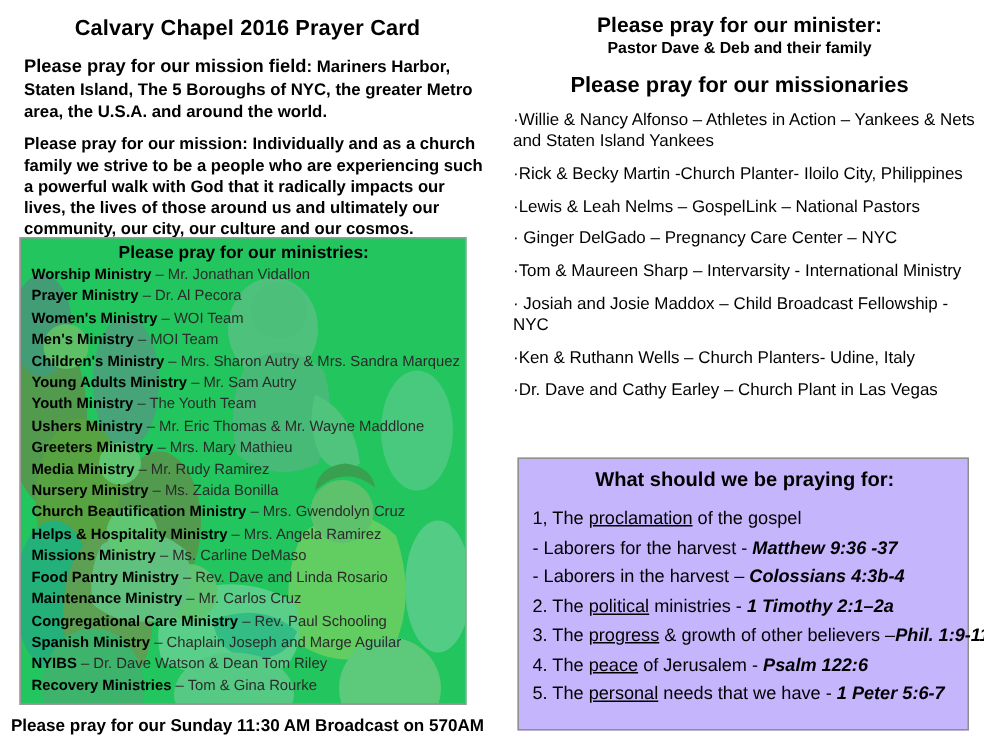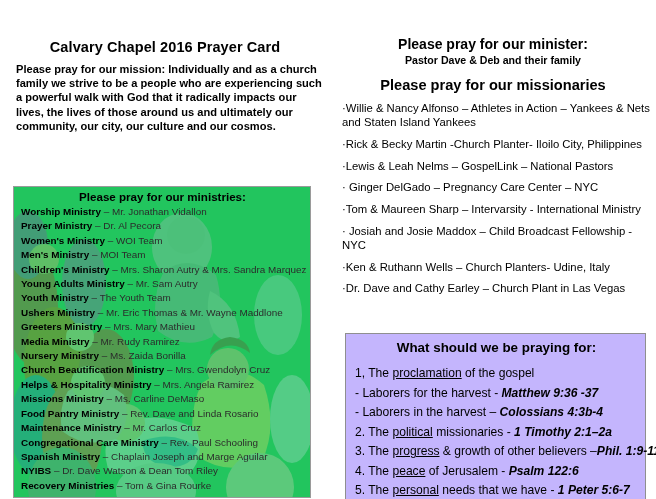--- a/index.html
+++ b/index.html
@@ -13,21 +13,20 @@
     overflow: hidden;
     font-family: "Liberation Sans", sans-serif;
     color: #000000;
     position: relative;
     -webkit-font-smoothing: none;
   }
   .page {
     position: relative;
     width: 656px;
     height: 362px;
-    margin-top: 28px;
   }
   .col-left {
     position: absolute;
     left: 0; top: 0;
     width: 330px; height: 499px;
   }
   .col-right {
     position: absolute;
     left: 330px; top: 0;
     width: 326px; height: 499px;
@@ -170,20 +169,23 @@
 </style>
 </head>
 <body>
 
 <div class="page">
 
   <div class="col-left">
 
     <div class="card-title">Calvary Chapel 2016 Prayer Card</div>
 
+    <div class="mission-block">
+      <span class="lead">Please pray for our mission field</span><span class="body">: Mariners Harbor, Staten Island, The 5 Boroughs of NYC, the greater Metro area, the U.S.A. and around the world.</span>
+    </div>
 
     <div class="mission-block p2">Please pray for our mission: Individually and as a church family  we strive to be a people who are experiencing such a powerful walk with God that it radically impacts our lives, the lives of those around us and ultimately our community, our city, our culture and our cosmos.</div>
 
     <div class="ministries-box">
       <div class="min-bg">
         <svg width="298" height="312" viewBox="0 0 298 312" xmlns="http://www.w3.org/2000/svg">
           <g>
 
             <ellipse cx="18" cy="120" rx="26" ry="58" fill="#c0392b"></ellipse>
             <ellipse cx="14" cy="58" rx="20" ry="34" fill="#8e44ad"></ellipse>
@@ -267,21 +269,21 @@
         <div class="miss-item">·Ken &amp; Ruthann Wells – Church Planters- Udine, Italy</div>
         <div class="miss-item">·Dr. Dave and Cathy Earley – Church Plant in Las Vegas</div>
       </div>
 
     <div class="pray-box">
       <div class="pray-title">What should we be praying for:</div>
       <div id="pray-list">
           <div class="pray-item"><span>1, The </span><u>proclamation</u><span> of the gospel</span></div>
           <div class="pray-item"><span>- </span><span>Laborers for the harvest - </span><i class="ref">Matthew 9:36 -37</i></div>
           <div class="pray-item"><span>- </span><span>Laborers in the harvest – </span><i class="ref">Colossians 4:3b-4</i></div>
-          <div class="pray-item"><span>2. The </span><u>political</u><span> missionaries - </span><i class="ref">1 Timothy 2:1–2a</i></div>
+          <div class="pray-item"><span>2. The </span><u>political</u><span> ministries - </span><i class="ref">1 Timothy 2:1–2a</i></div>
           <div class="pray-item"><span>3. The </span><u>progress</u><span> &amp; growth of other believers –</span><i class="ref">Phil. 1:9-11</i></div>
           <div class="pray-item"><span>4. The </span><u>peace</u><span> of Jerusalem - </span><i class="ref">Psalm 122:6</i></div>
           <div class="pray-item"><span>5. The </span><u>personal</u><span> needs that we have - </span><i class="ref">1 Peter 5:6-7</i></div>
         </div>
     </div>
   </div>
 
 </div>
 
 </body></html>

